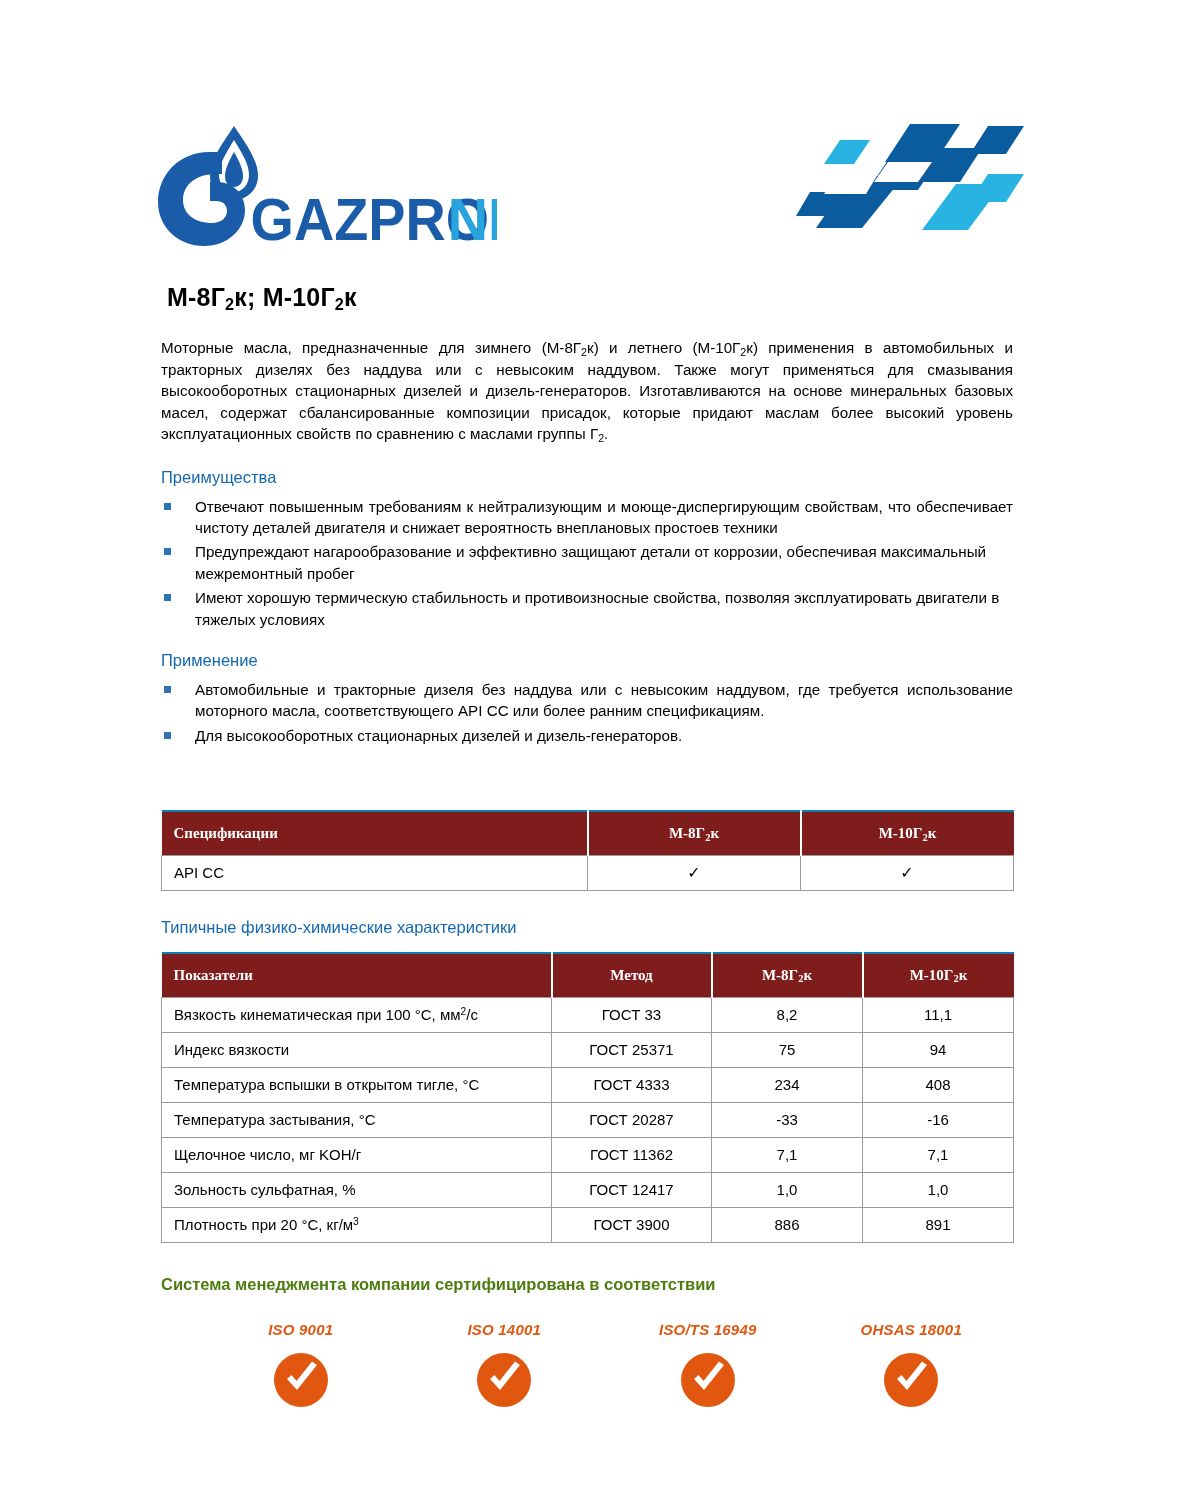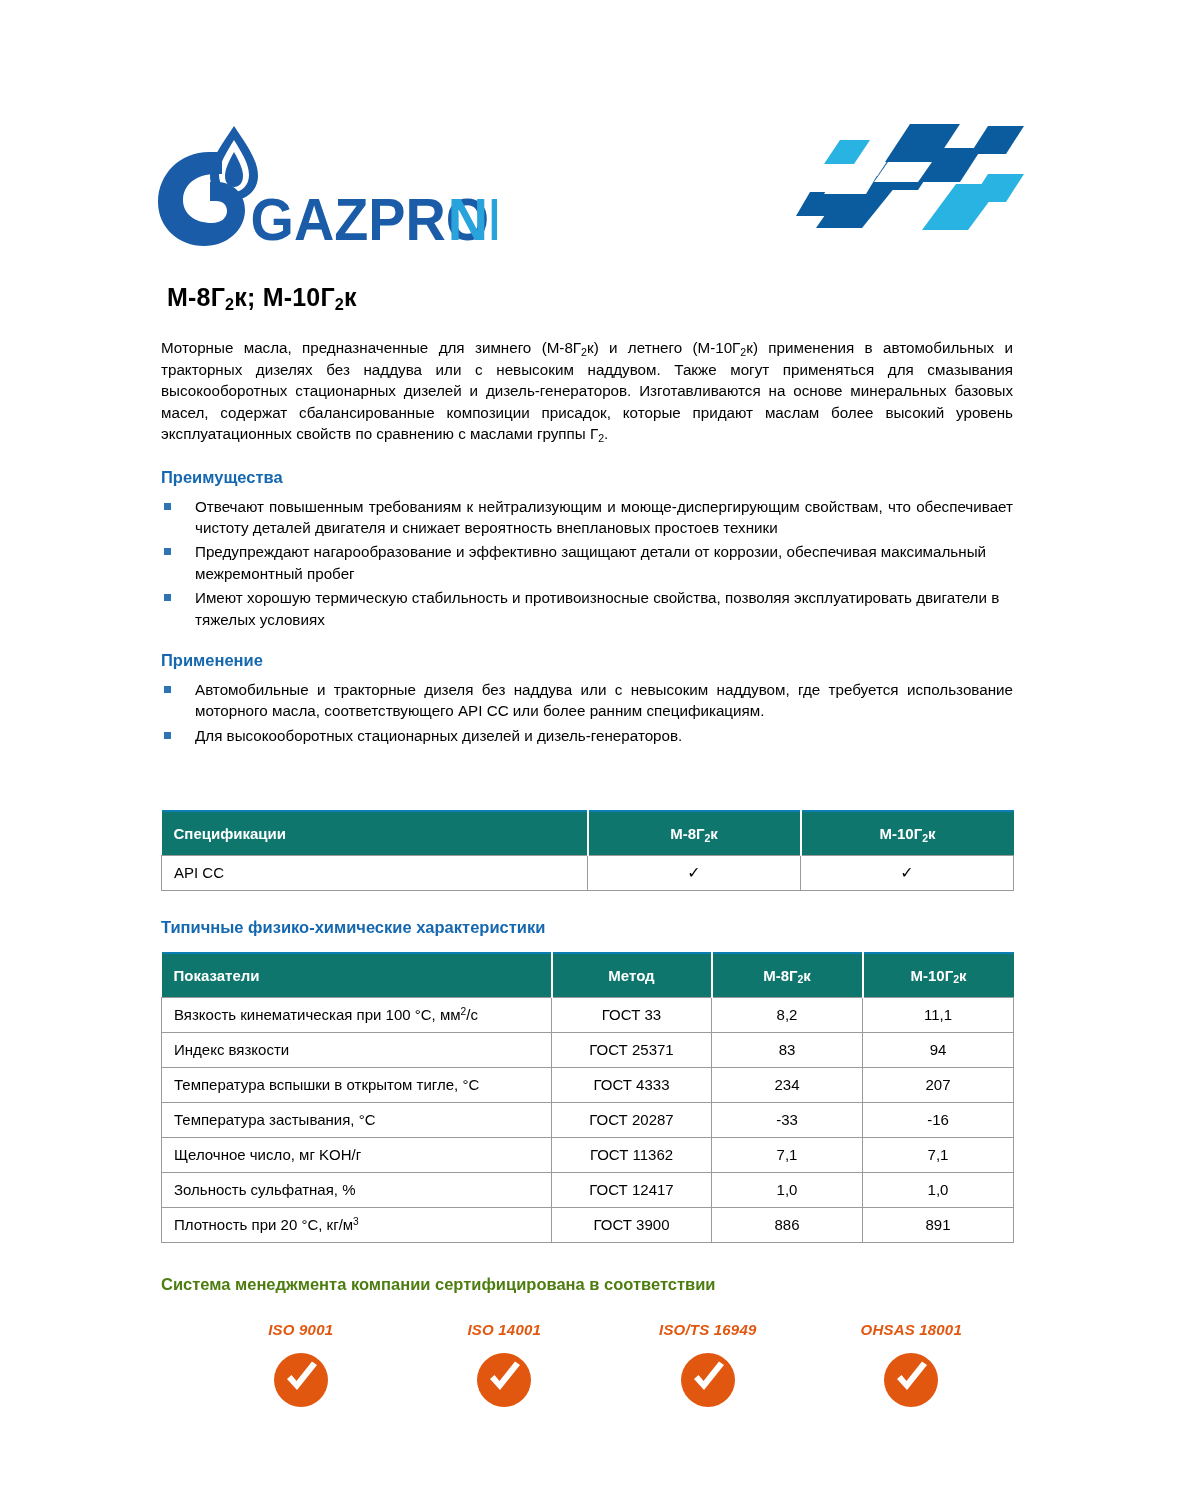--- a/index.html
+++ b/index.html
@@ -79,21 +79,21 @@
   .intro sub {
     font-size: 0.7em;
     vertical-align: baseline;
     position: relative;
     bottom: -0.25em;
   }
 
   .section-heading {
     color: #1568b0;
     font-size: 16.5px;
-    font-weight: bold;
+    font-weight: normal;
     margin: 0 0 8px 0;
     line-height: 1.25;
   }
 
   ul.bullets {
     list-style: none;
     margin: 0 0 20px 0;
     padding: 0;
   }
   ul.bullets li {
@@ -120,29 +120,30 @@
   .gap-before-spec { height: 44px; }
 
   
   table.dt {
     border-collapse: collapse;
     width: 852px;
     table-layout: fixed;
     font-size: 15px;
   }
   table.dt thead th {
-    background: #0f766e;
+    background: #7f1d1d;
     color: #ffffff;
     font-weight: bold;
     font-size: 15px;
     height: 43px;
     padding: 0 12px;
     border-right: 2px solid #ffffff;
     border-top: 2px solid #0b7fb4;
     vertical-align: middle;
+    font-family: Liberation Serif, serif;
   }
   table.dt thead th:last-child { border-right: none; }
   table.dt thead th.left { text-align: left; }
   table.dt thead th.center { text-align: center; }
   table.dt thead th sub {
     font-size: 0.7em;
     vertical-align: baseline;
     position: relative;
     bottom: -0.25em;
   }
@@ -319,28 +320,28 @@
       <tbody>
         <tr>
           <td class="left"><span>Вязкость кинематическая при 100 °C, мм</span><sup>2</sup><span>/с</span></td>
           <td class="center">ГОСТ 33</td>
           <td class="center">8,2</td>
           <td class="center">11,1</td>
         </tr>
         <tr>
           <td class="left"><span>Индекс вязкости</span><sup></sup><span></span></td>
           <td class="center">ГОСТ 25371</td>
-          <td class="center">83</td>
+          <td class="center">75</td>
           <td class="center">94</td>
         </tr>
         <tr>
           <td class="left"><span>Температура вспышки в открытом тигле, °C</span><sup></sup><span></span></td>
           <td class="center">ГОСТ 4333</td>
           <td class="center">234</td>
-          <td class="center">207</td>
+          <td class="center">408</td>
         </tr>
         <tr>
           <td class="left"><span>Температура застывания, °C</span><sup></sup><span></span></td>
           <td class="center">ГОСТ 20287</td>
           <td class="center">-33</td>
           <td class="center">-16</td>
         </tr>
         <tr>
           <td class="left"><span>Щелочное число, мг KOH/г</span><sup></sup><span></span></td>
           <td class="center">ГОСТ 11362</td>

